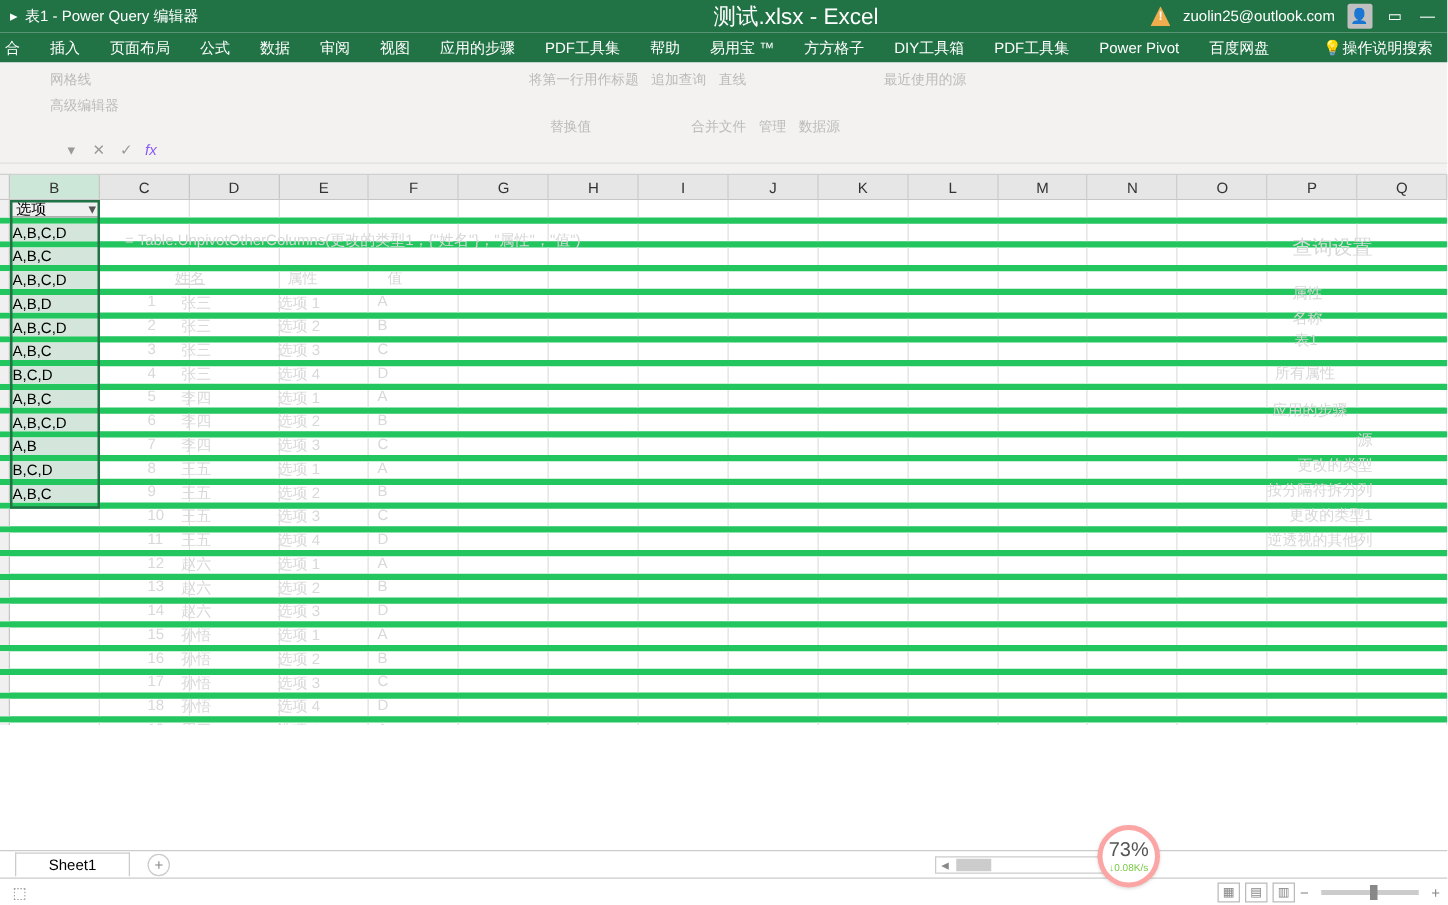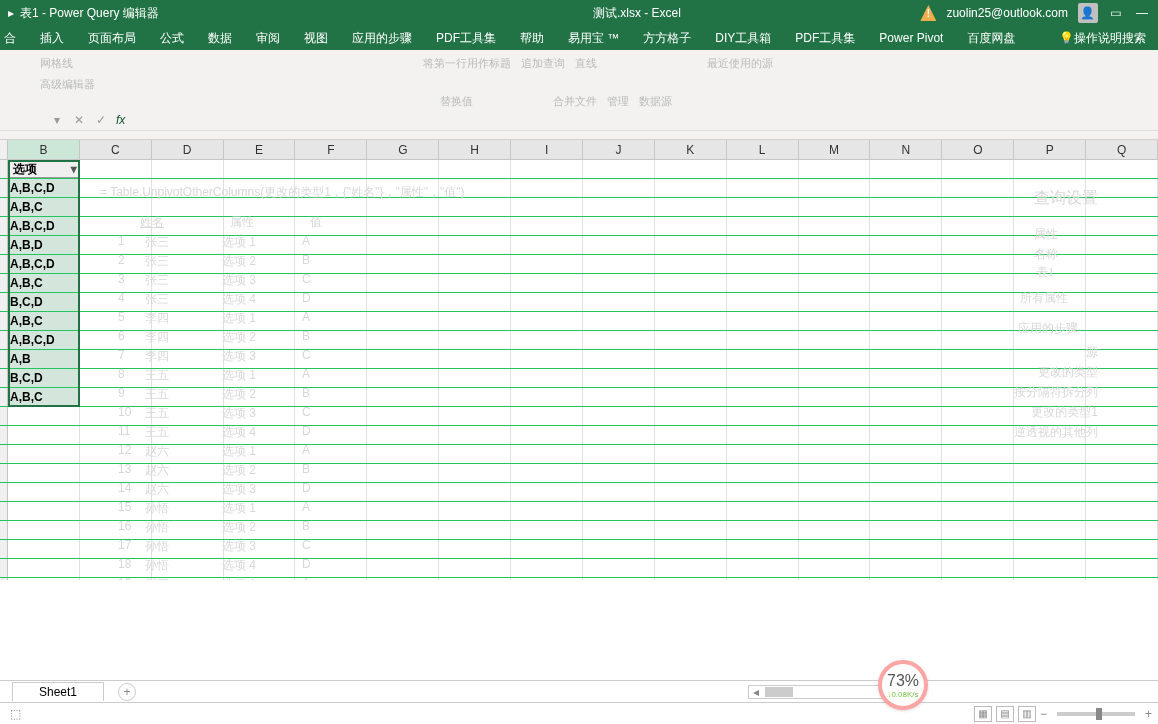--- a/index.html
+++ b/index.html
@@ -1,46 +1,46 @@
 <!DOCTYPE html>
 <html><head>
   <meta charset="utf-8">
   <style>
     * { margin: 0; padding: 0; box-sizing: border-box; font-family: "Microsoft YaHei", "Segoe UI", sans-serif; }
     body { width: 1158px; height: 724px; background: #fff; overflow: hidden; position: relative; font-size: 12px; }
 
     .title-bar { height: 26px; background: #217346; display: flex; align-items: center; color: #fff; }
     .title-bar-left { width: 40%; display: flex; align-items: center; gap: 6px; padding-left: 8px; }
-    .title-bar-center { width: 30%; text-align: center; font-size: 12px; }
+    .title-bar-center { width: 30%; text-align: center; font-size: 18px; }
     .title-bar-right { width: 30%; display: flex; align-items: center; justify-content: flex-end; gap: 10px; padding-right: 8px; font-size: 12px; }
     .warn-icon { display:inline-block; width:16px; height:16px; background:#f0ad4e; clip-path: polygon(50% 0, 100% 100%, 0 100%); position: relative;}
     .warn-icon::after{content:"!"; color:#fff; position:absolute; left:50%; top:50%; transform:translate(-50%,-45%); font-size:10px; font-weight:bold;}
     .avatar { width: 20px; height: 20px; background: #c0c0c0; display:flex; align-items:center; justify-content:center; color:#fff; border-radius:2px;}
     .win-btn { width: 16px; height: 16px; display:flex; align-items:center; justify-content: center; font-size: 12px; }
 
     .ribbon-tabs { height: 24px; background: #217346; display: flex; align-items: center; padding-left: 0; }
     .rtab { padding: 4px 12px; color: #fff; font-size: 12px; cursor: pointer; height: 24px; display:flex; align-items:center; }
 
     .ribbon-pane { height: 90px; background: #f3f2f1; border-bottom: 1px solid #d0d0d0; position: relative; }
     .faded { color: #bdbdbd; }
     .rpane-row { display:flex; align-items:center; gap:10px; padding: 6px 10px 0 40px;}
     .rpane-row2{ display:flex; align-items:center; gap:10px; padding: 2px 10px 0 30px;}
     .rbtn { font-size: 11px; color:#bbb;}
     .fx-bar { height: 22px; border-bottom: 1px solid #e0e0e0; display:flex; align-items:center; padding-left: 50px; gap: 8px;}
     .fx-ctrl { width:14px; text-align:center; color:#999; font-size:12px;}
-    .fx-label { font-style: italic; color:#14532d; font-size:12px;}
+    .fx-label { font-style: italic; color:#8b5cf6; font-size:12px;}
 
     .col-headers { height: 20px; display: flex; border-bottom: 1px solid #c6c6c6; background:#f0f0f0;}
     .rowcol-corner { width: 8px; background:#f0f0f0; border-right:1px solid #c6c6c6;}
     .colh { border-right: 1px solid #c6c6c6; text-align: center; font-size: 12px; color:#333; display:flex; align-items:center; justify-content:center; background:#e6e6e6; }
     .colh.sel { background:#cce6d7; }
     .colB { width: 72px;} .colC{width:72px;} .colD{width:72px;} .colE{width:72px;} .colF{width:72px;} .colG{width:72px;} .colH{width:72px;} .colI{width:72px;} .colJ{width:72px;} .colK{width:72px;} .colL{width:72px;} .colM{width:72px;} .colN{width:72px;} .colO{width:72px;} .colP{width:72px;} .colQ{width:72px;}
 
     .grid { position: relative; height: 420px; overflow:hidden;}
-    .row { display:flex; height: 19px; border-bottom: 1px solid #22c55e; font-weight: bold;}
+    .row { display:flex; height: 19px; border-bottom: 5px solid #22c55e;}
     .cell { border-right: 1px solid #e0e0e0; font-size: 12px; padding-left: 2px; display:flex; align-items:center; overflow:hidden; white-space:nowrap;}
     .cell.sel { background: #d4e6dc; }
     .header-cell { background:#f0f0f0; border:1px solid #999; display:flex; align-items:center; padding-left:4px; font-size:12px;}
     .header-drop { margin-left:auto; margin-right:2px; color:#555;}
 
     .sel-outline-b { position:absolute; left:8px; top:0; width:72px; height:247px; border:2px solid #217346; pointer-events:none; box-sizing:border-box;}
 
     .ghost { position:absolute; color:#d8d8d8; font-size:12px; pointer-events:none; }
 
     .sheet-bar { position:absolute; bottom:22px; left:0; right:0; height:22px; border-top:1px solid #ccc; display:flex; align-items:center; background:#fff;}
@@ -675,21 +675,21 @@
       <div class="ghost" style="left:222px;top:397px;">选项 4</div>
       <div class="ghost" style="left:302px;top:397px;">D</div>
       <div class="ghost" style="left:118px;top:416px;">19</div>
       <div class="ghost" style="left:145px;top:416px;">周四</div>
       <div class="ghost" style="left:222px;top:416px;">选项 1</div>
       <div class="ghost" style="left:302px;top:416px;">A</div>
     </div>
   <div class="ghost" style="right:60px; top:28px; font-size:16px;">查询设置</div>
   <div class="ghost" style="right:100px; top:66px;">属性</div>
   <div class="ghost" style="right:100px; top:86px;">名称</div>
-  <div class="ghost" style="right:104px; top:104px;font-family:Liberation Serif, serif;">表1</div>
+  <div class="ghost" style="right:104px; top:104px;">表1</div>
   <div class="ghost" style="right:90px; top:130px;">所有属性</div>
   <div class="ghost" style="right:80px; top:160px;">应用的步骤</div>
   <div id="ghost-steps">
       <div class="ghost" style="right:60px;top:184px;">源</div>
       <div class="ghost" style="right:60px;top:204px;">更改的类型</div>
       <div class="ghost" style="right:60px;top:224px;">按分隔符拆分列</div>
       <div class="ghost" style="right:60px;top:244px;">更改的类型1</div>
       <div class="ghost" style="right:60px;top:264px;">逆透视的其他列</div>
     </div>
 </div>

